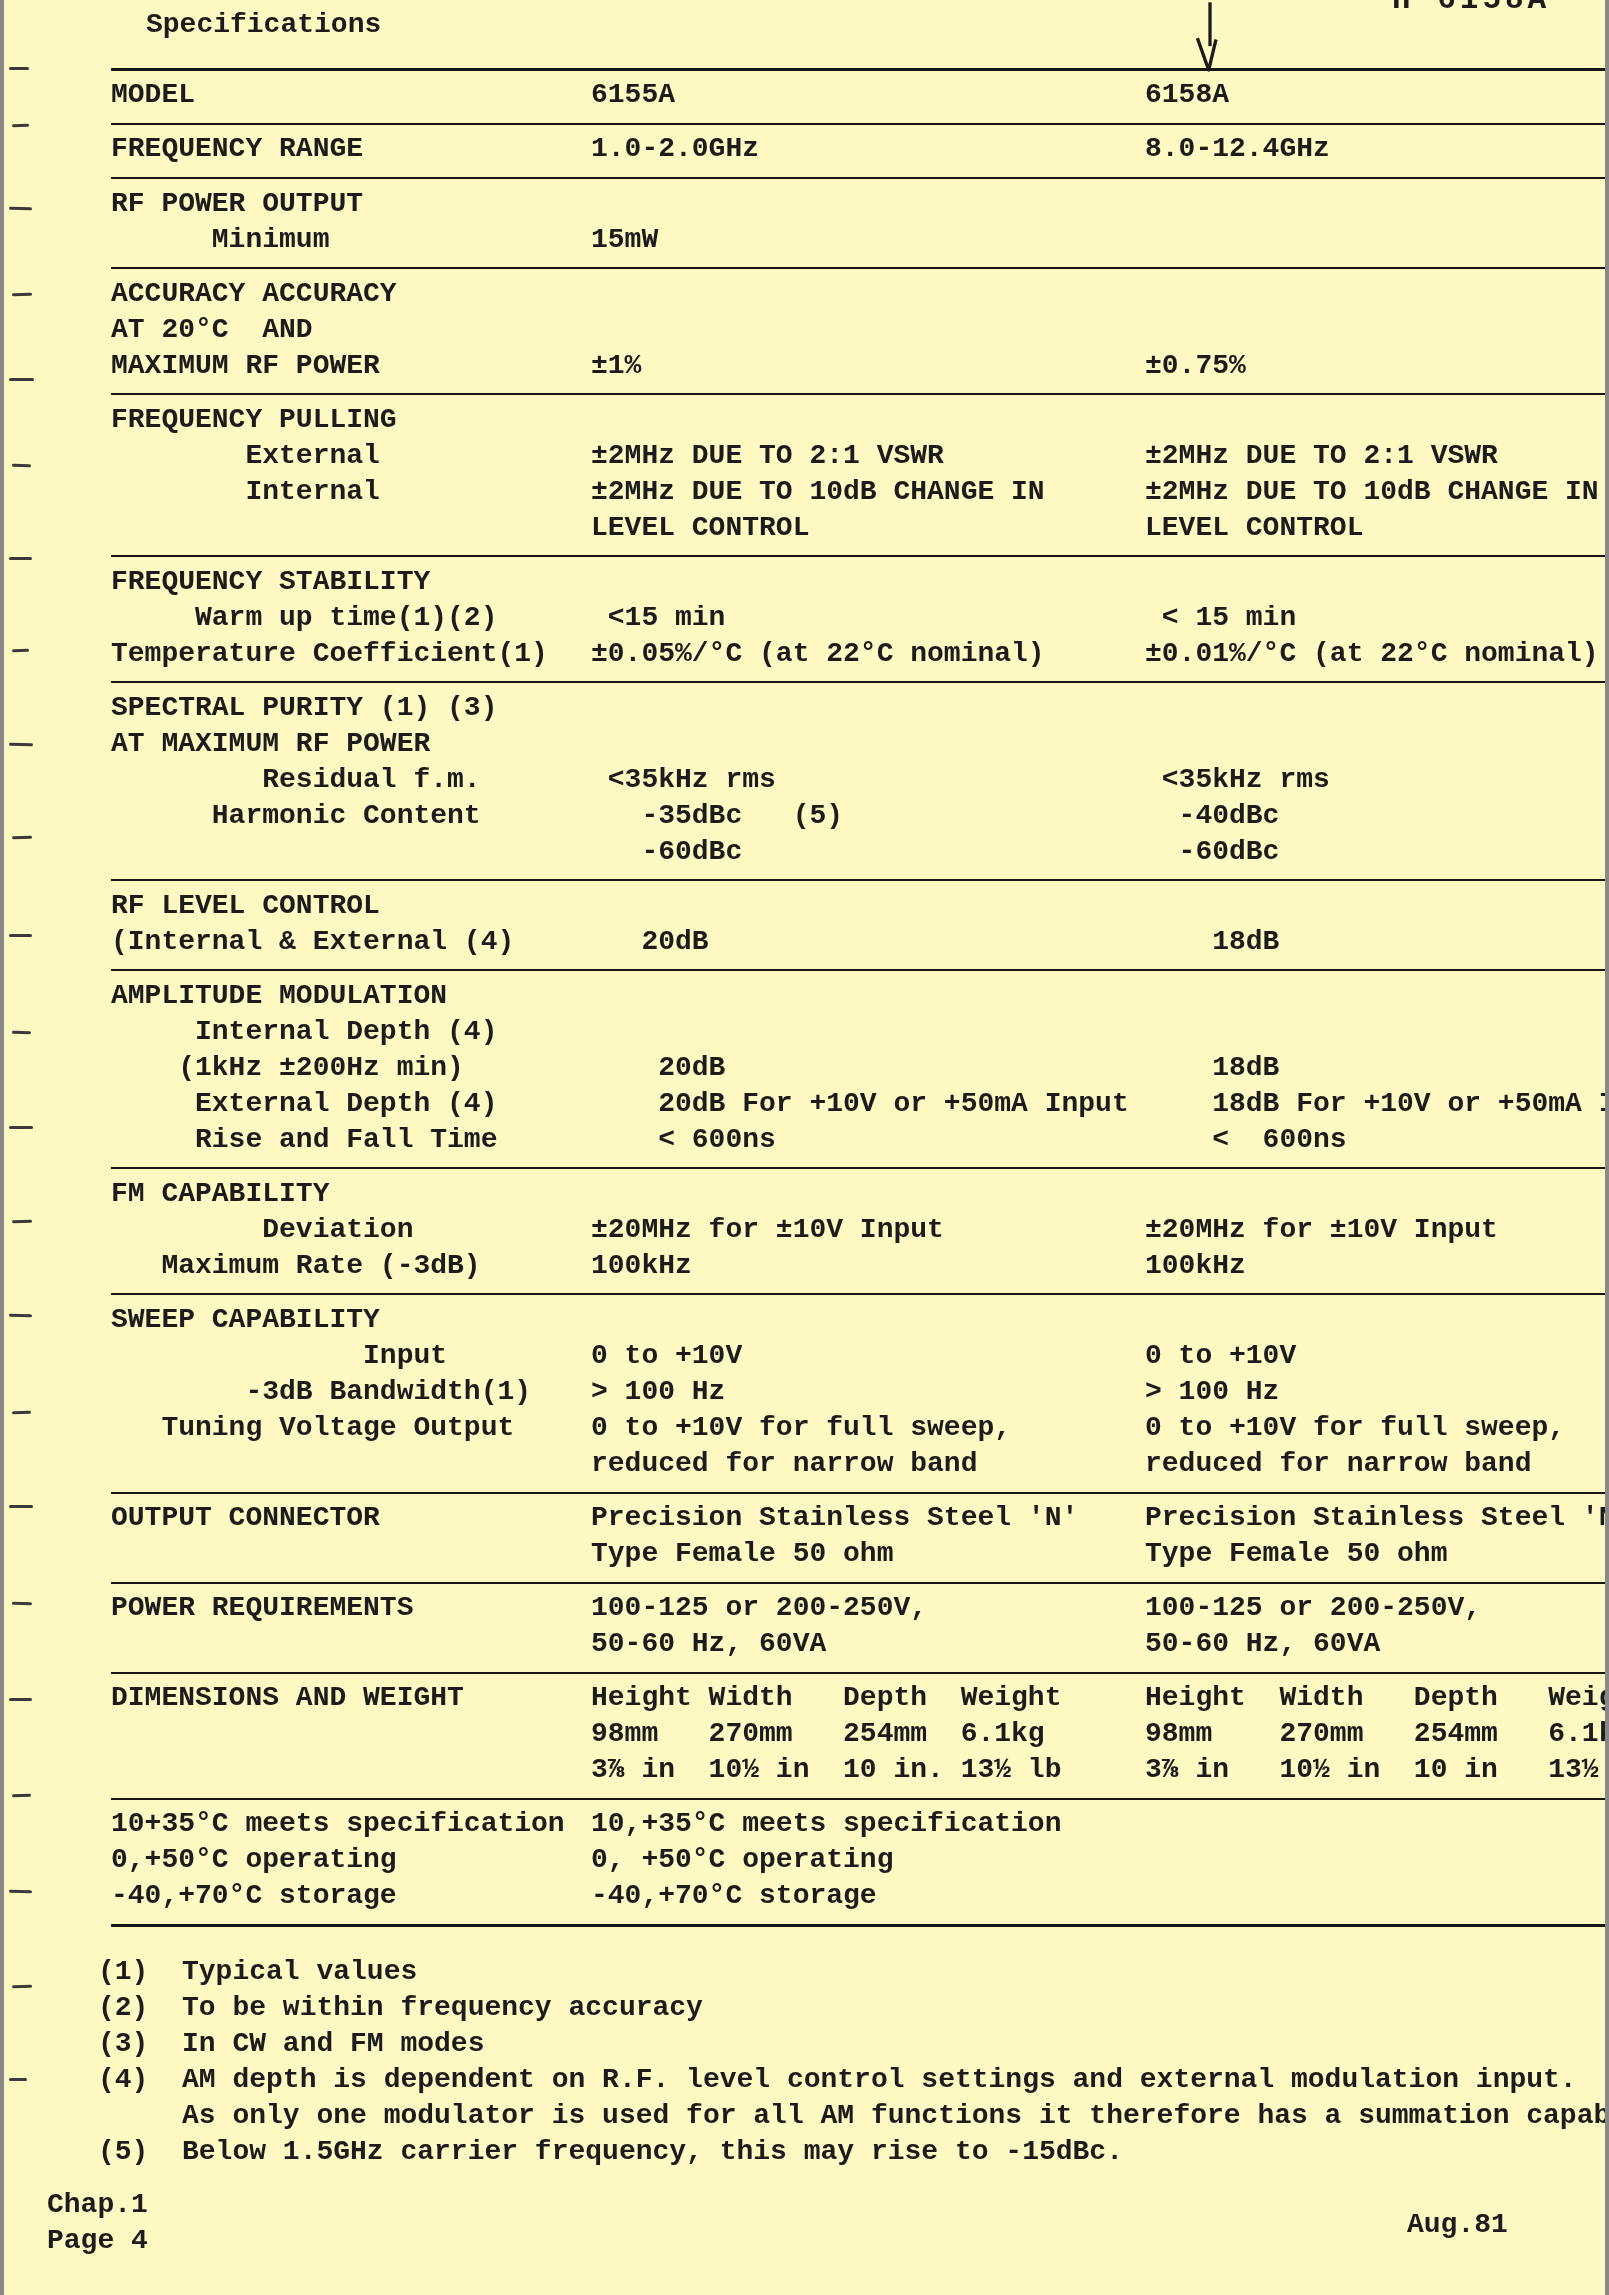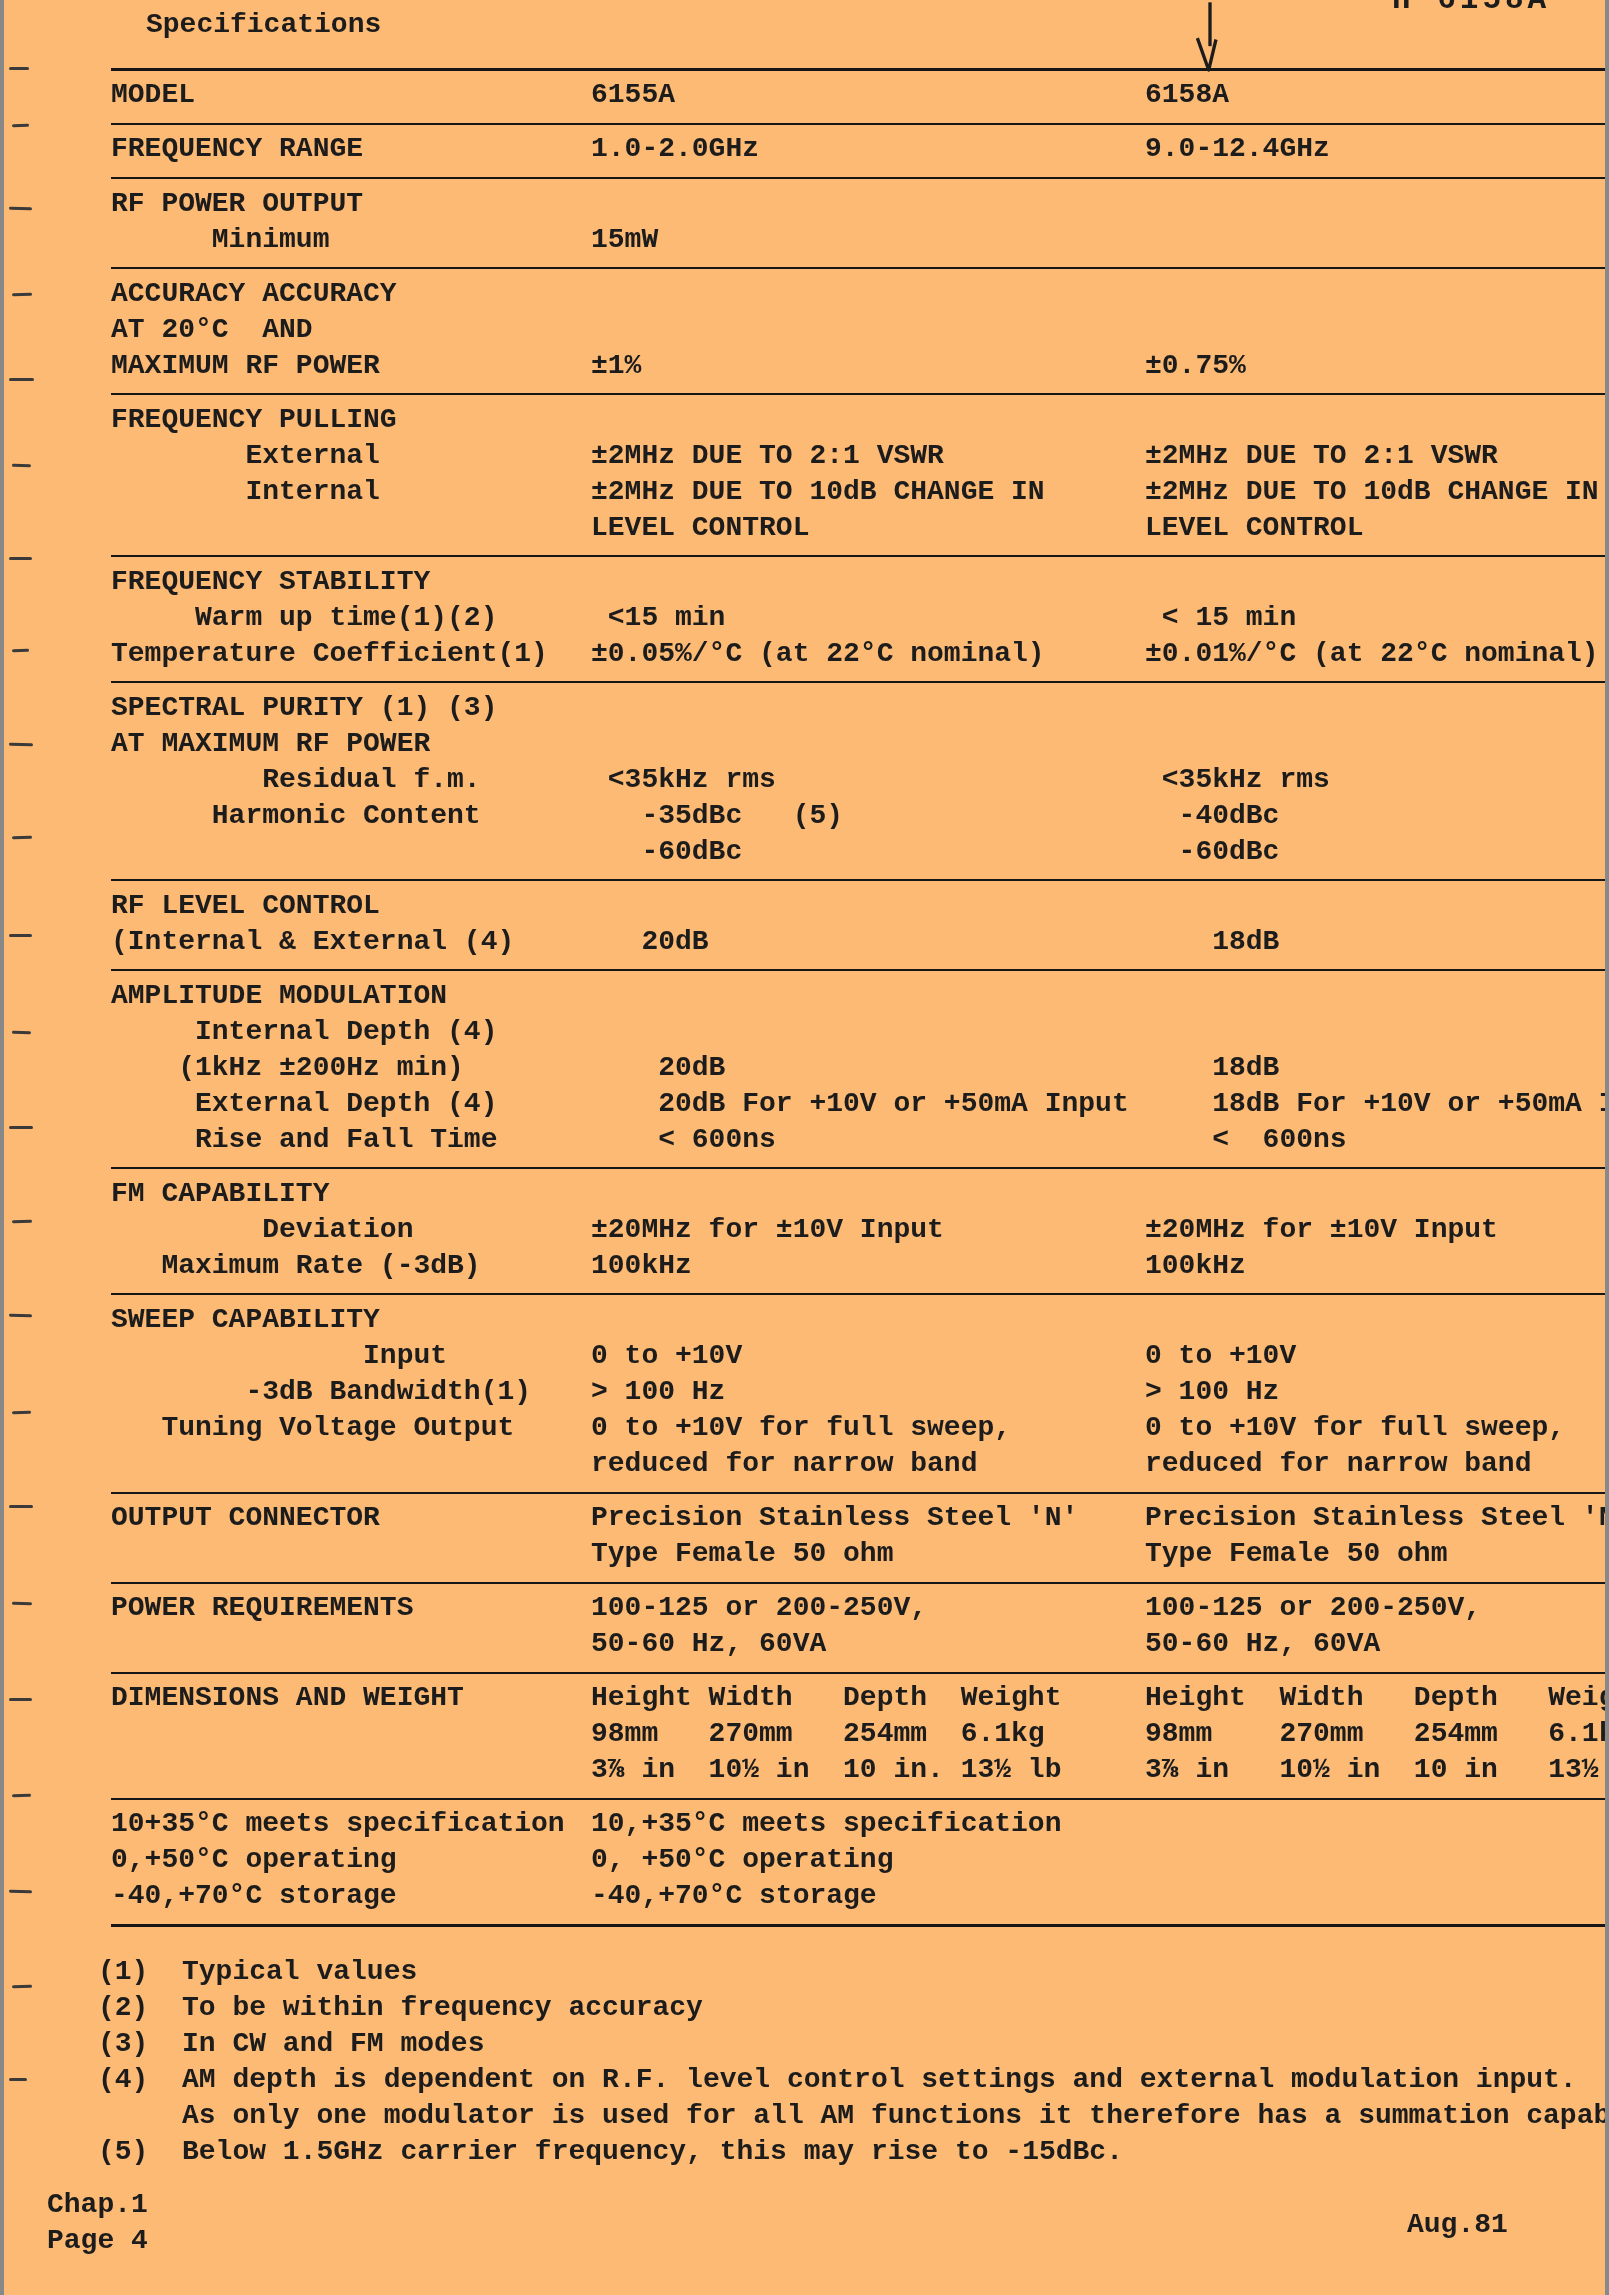--- a/index.html
+++ b/index.html
@@ -1,18 +1,18 @@
 <!DOCTYPE html>
 <html style="font-size:10.7px"><head>
 <meta charset="utf-8">
 <style>
   html,body { margin:0; padding:0; background:#888; }
   .page {
     position:relative; width:1601px; height:2295px; margin:0 auto;
-    background:#fdba74; overflow:hidden;
+    background:#fef9c3; overflow:hidden;
     font-family:"Liberation Mono","DejaVu Sans Mono",monospace;
     font-weight:700; color:#1c1c1c;
   }
   .ln { height:36px; line-height:36px; font-size:28px; white-space:pre; }
   .page-title { margin:6.7px 0 0 142px; font-size:28px; line-height:36px; white-space:pre; }
 
   
   .header-fragment { position:absolute; left:1388px; top:0; height:21.4px; width:227px; overflow:hidden; }
   .header-fragment span { display:block; font-size:31px; line-height:41px; margin-top:-21.4px; letter-spacing:4px; white-space:pre; }
 
@@ -65,21 +65,21 @@
         </div>
       </div>
       <div class="spec-row">
         <div class="cell">
           <div class="ln">FREQUENCY RANGE</div>
         </div>
         <div class="cell">
           <div class="ln">1.0-2.0GHz</div>
         </div>
         <div class="cell">
-          <div class="ln">9.0-12.4GHz</div>
+          <div class="ln">8.0-12.4GHz</div>
         </div>
       </div>
       <div class="spec-row">
         <div class="cell">
           <div class="ln">RF POWER OUTPUT</div>
           <div class="ln">      Minimum</div>
         </div>
         <div class="cell">
           <div class="ln"></div>
           <div class="ln">15mW</div>

